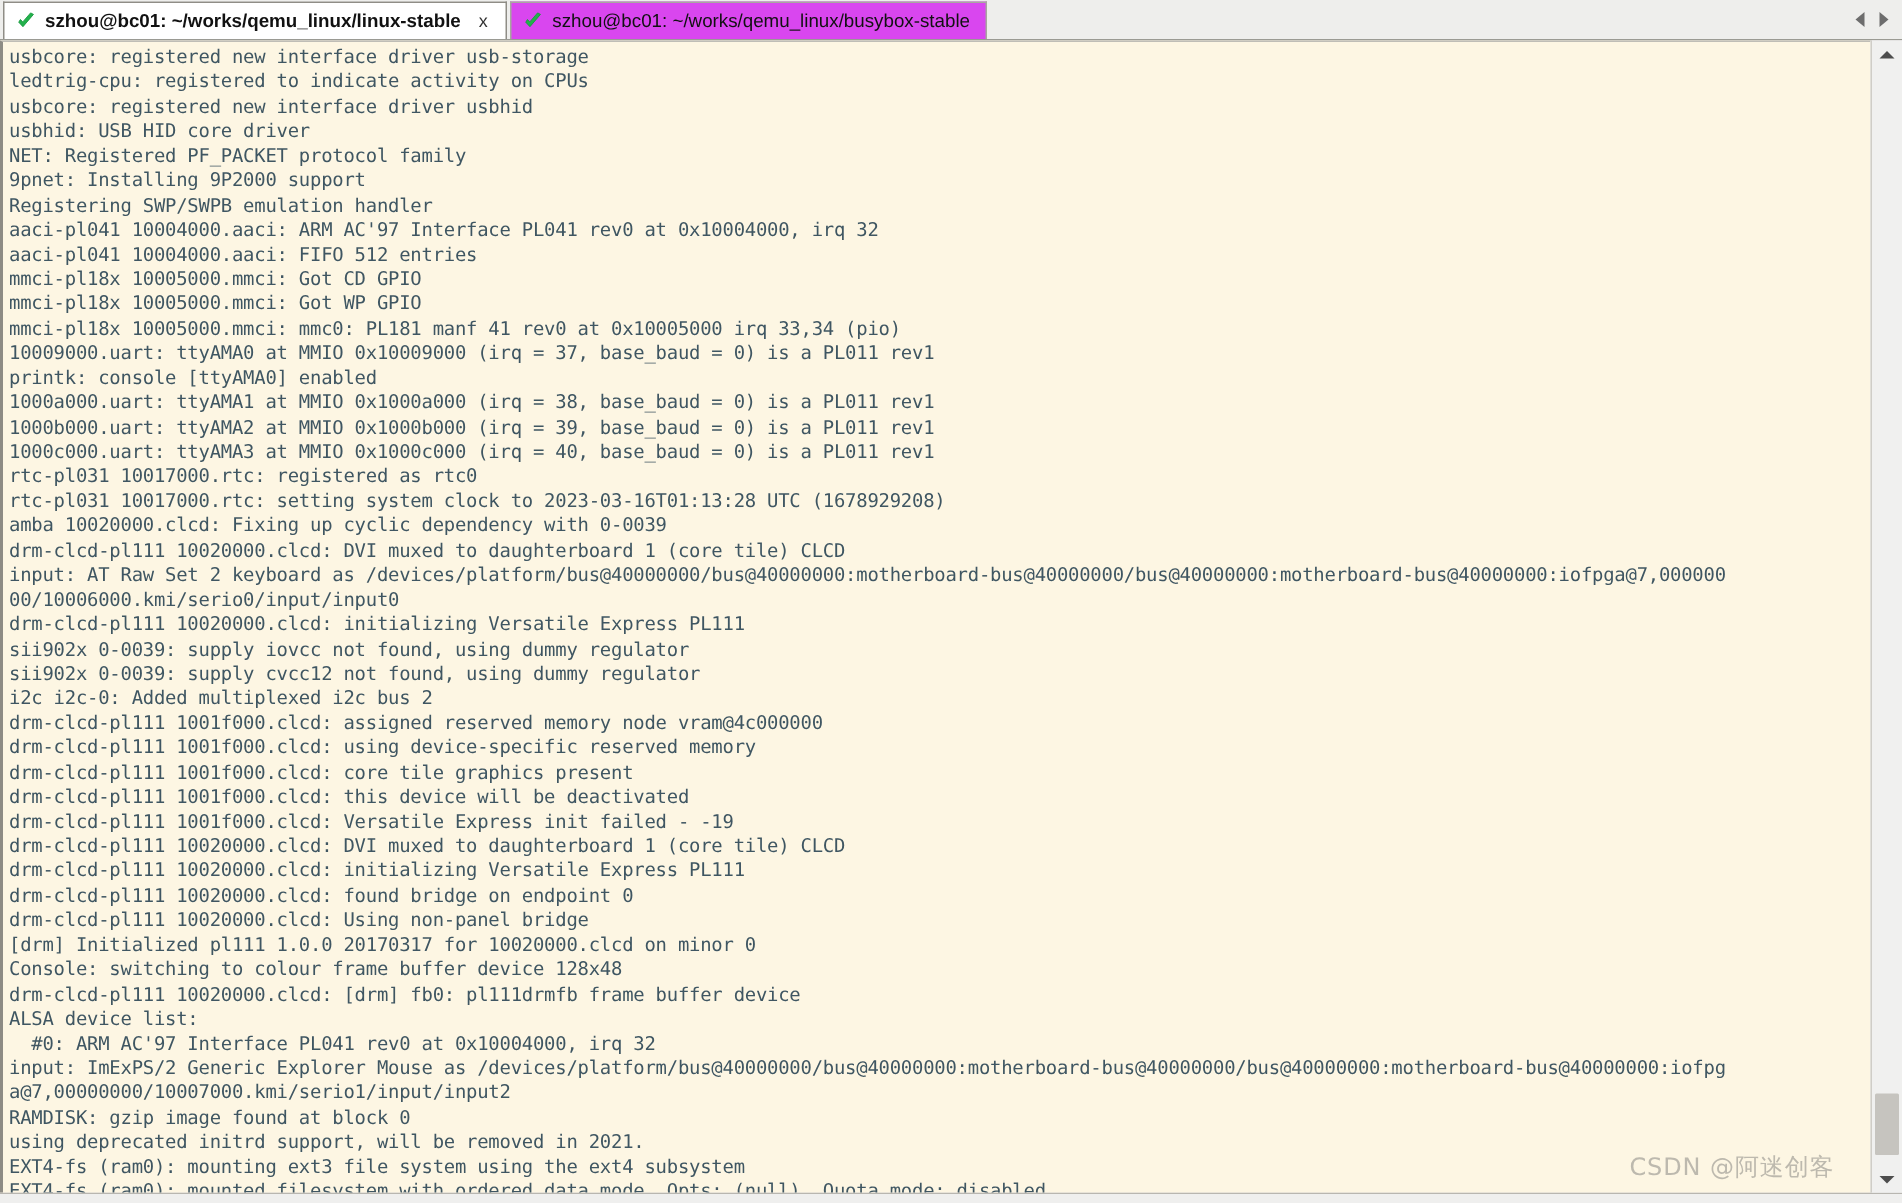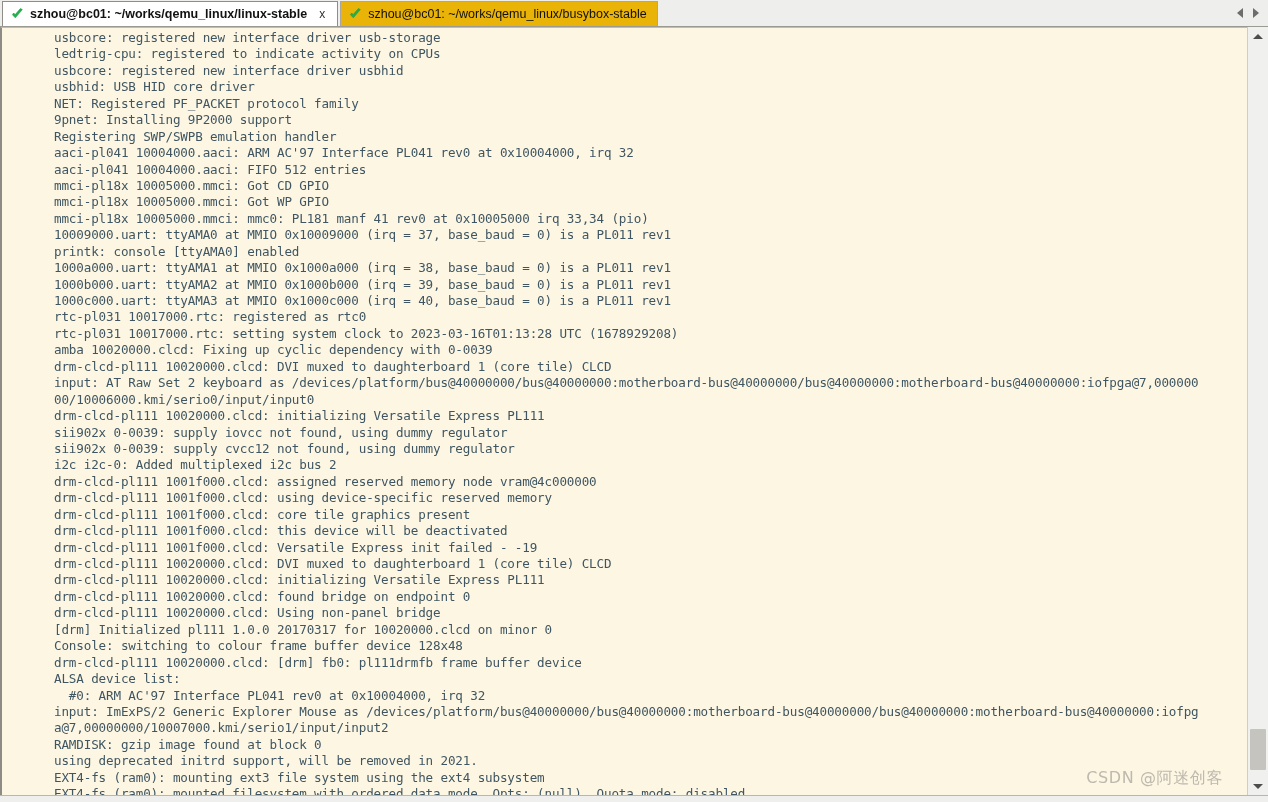--- a/index.html
+++ b/index.html
@@ -36,21 +36,21 @@
     padding-left: 1px;
   }
   .tab {
     display: flex;
     align-items: center;
     gap: 6px;
     padding: 0 10px 0 8px;
     font-family: "Liberation Sans", sans-serif;
     font-size: 12.5px;
     color: #111;
-    background: #eab308;
+    background: #d946ef;
     border: 1px solid #a8a69f;
     border-bottom: none;
     margin: 1px 1px 0 1px;
     box-sizing: border-box;
     height: 25px;
     cursor: default;
     position: relative;
   }
   .tab.active {
     background: #ffffff;
@@ -119,21 +119,20 @@
     overflow: hidden;
   }
   .term {
     padding: 2px 0 0 4px;
     font-family: "DejaVu Sans Mono", "Liberation Mono", monospace;
     font-size: 12.6px;
     line-height: 16.45px;
     color: #3f5662;
     white-space: pre;
     letter-spacing: -0.15px;
-    margin-left: 48px;
   }
   .term .line { height: 16.45px; }
 
   
   .watermark {
     position: absolute;
     right: 24px;
     bottom: 6px;
     font-family: "DejaVu Sans", "Liberation Sans", sans-serif;
     font-size: 16px;

